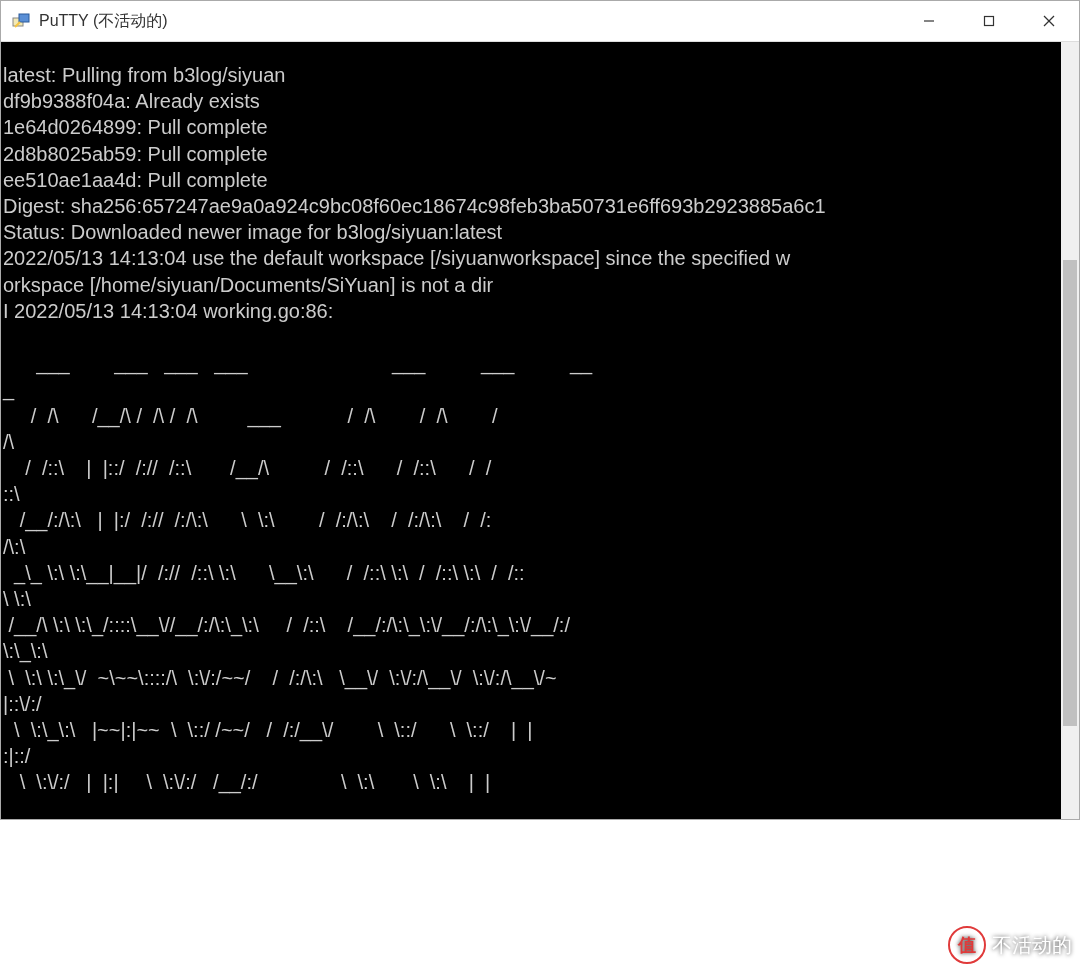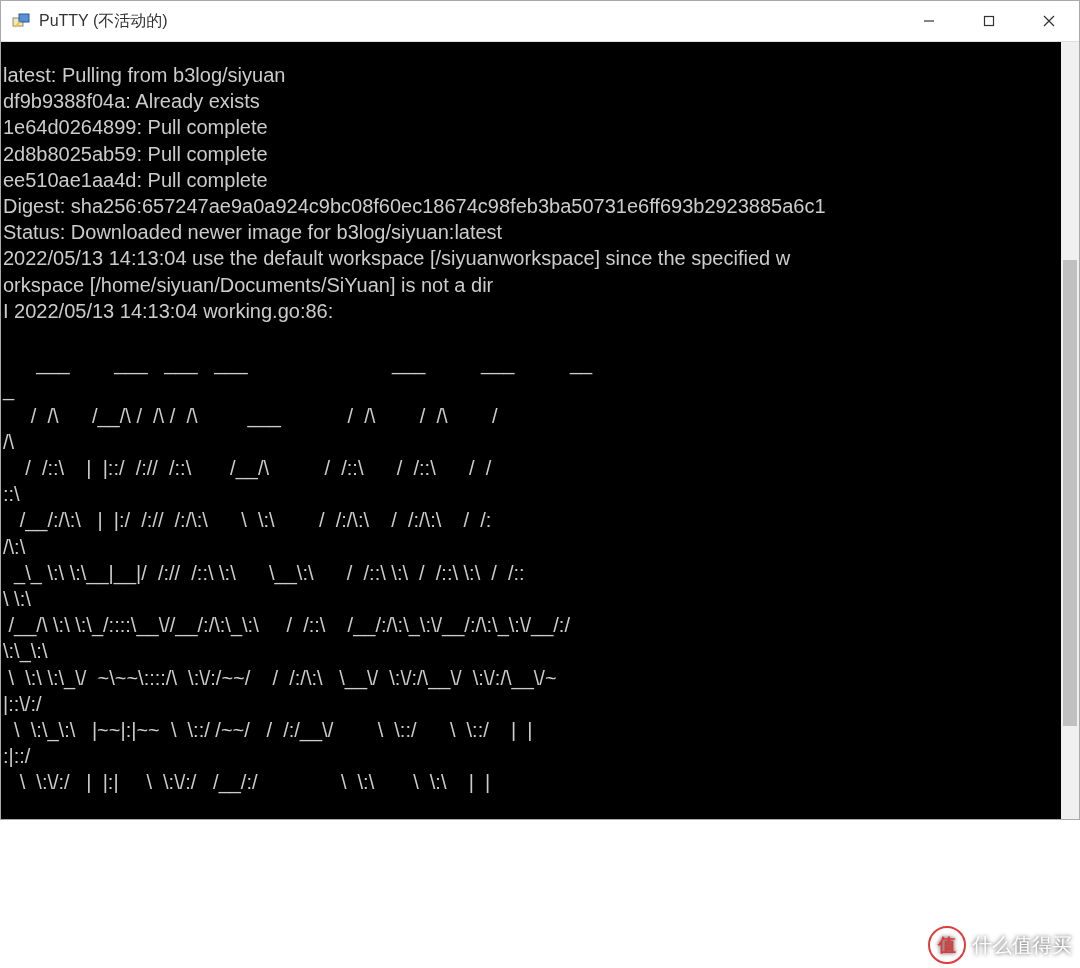--- a/index.html
+++ b/index.html
@@ -196,14 +196,14 @@
 I 2022/05/13 14:13:05 database.go:72: reinitialized database [/home/siyuan/Documents/S
 iYuan/temp/siyuan.db]</pre>
     <div class="scrollbar">
       <div class="scroll-thumb"></div>
     </div>
   </div>
 </div>
 
 <div class="watermark">
   <span class="circle">值</span>
-  <span>什么值得买</span>
+  <span>不活动的</span>
 </div>
 
 </body></html>

